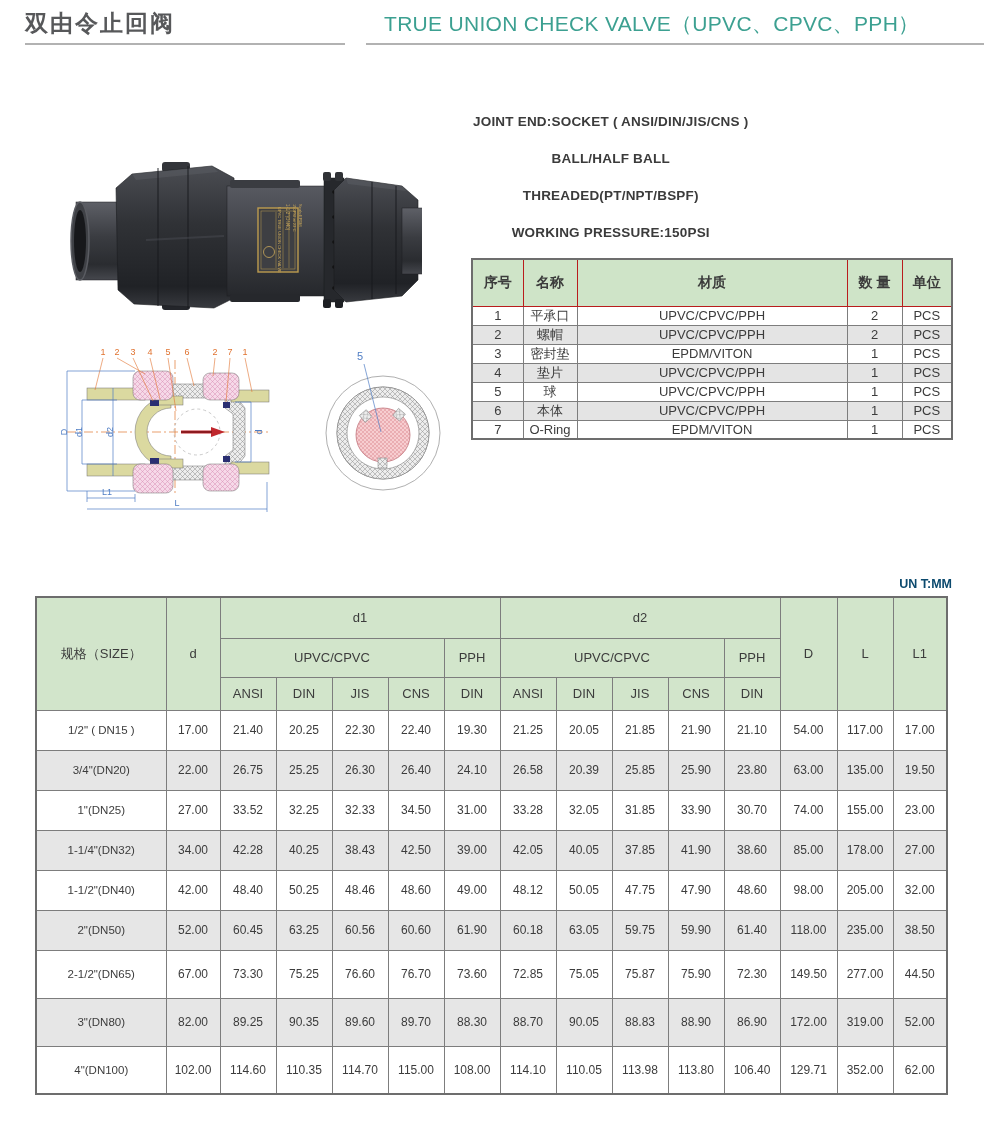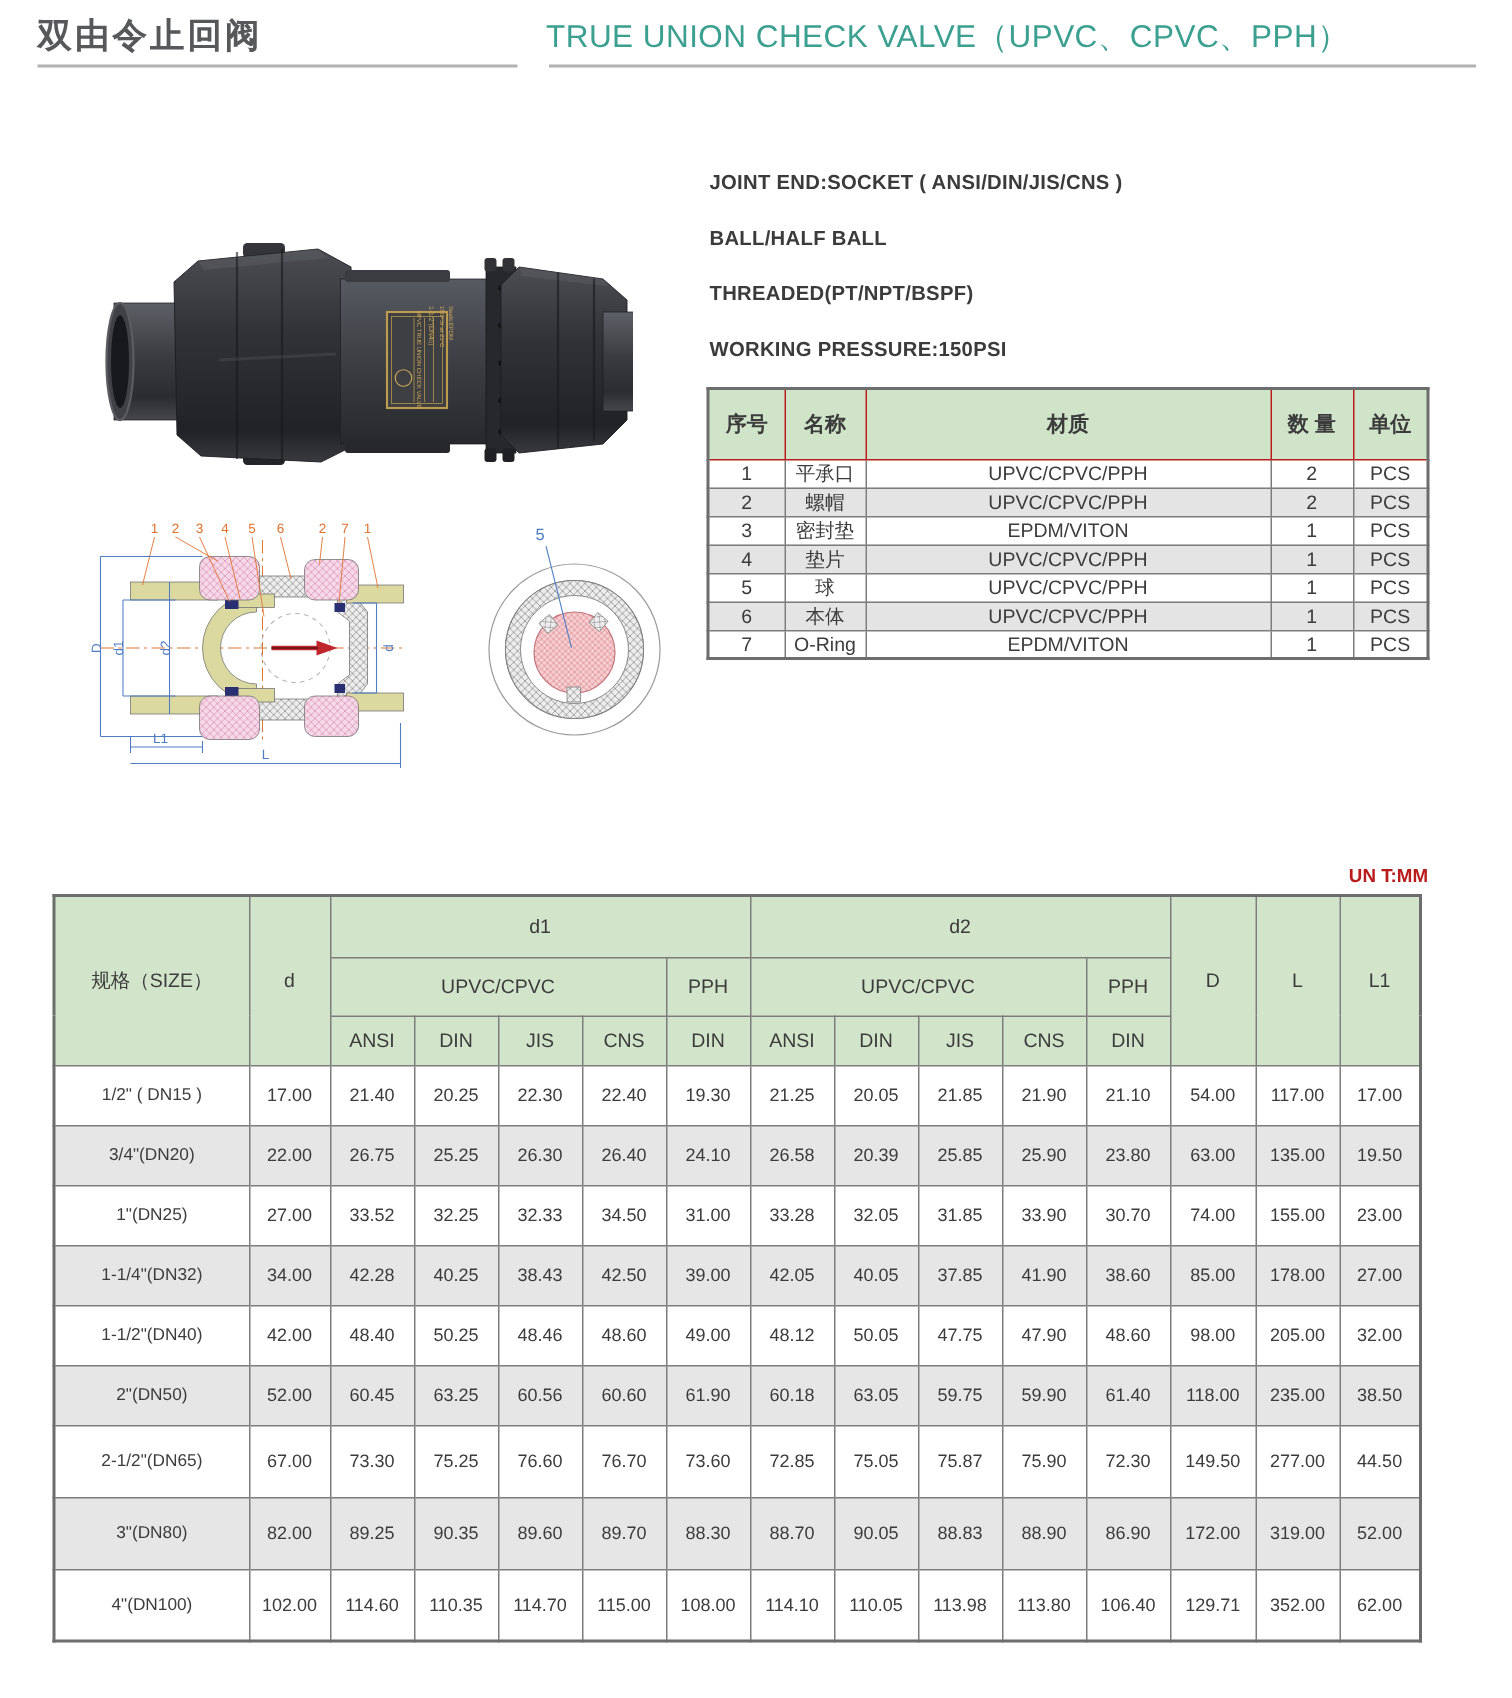--- a/index.html
+++ b/index.html
@@ -2,39 +2,39 @@
 <html><head>
 <meta charset="utf-8">
 <style>
   * { margin:0; padding:0; box-sizing:border-box; }
   body { background:#ffffff; font-family:"Liberation Sans", sans-serif; }
   #page { position:relative; width:1008px; height:1132px; background:#fff; overflow:hidden; }
 
   
   .title-cn { position:absolute; left:25px; top:8px; font-size:23px; font-weight:600; color:#57585a; letter-spacing:2px; }
   .rule-left { position:absolute; left:25px; top:43px; width:320px; height:2px; background:#b2b2b2; }
-  .title-en { position:absolute; left:364px; top:10px; font-size:21px; font-weight:500; color:#3ca091; letter-spacing:0.3px; }
+  .title-en { position:absolute; left:384px; top:10px; font-size:21px; font-weight:500; color:#3ca091; letter-spacing:0.3px; }
   .rule-right { position:absolute; left:366px; top:43px; width:618px; height:2px; background:#b2b2b2; }
 
   
   .valve-photo { position:absolute; left:62px; top:128px; width:360px; height:215px; }
   .drawing { position:absolute; left:55px; top:344px; width:400px; height:172px; }
 
   
-  .specs { position:absolute; left:473px; top:114px; }
+  .specs { position:absolute; left:473px; top:114px;text-align:center; }
   .spec-line { font-size:13.5px; font-weight:bold; color:#3b3b3b; height:37px; letter-spacing:0.2px; }
 
   
   .parts-table { position:absolute; left:471px; top:258px; width:480px; border-collapse:collapse; table-layout:fixed; border:2px solid #6d6d6d; }
   .parts-table th { height:47px; background:#cfe4c8; font-size:14px; font-weight:bold; color:#3c3c3c; border:1px solid #b91c1c; }
   .parts-table td { height:19px; font-size:13px; color:#3c3c3c; text-align:center; border:1px solid #7d7d7d; }
   .parts-table tbody tr:nth-child(even) td { background:#e4e4e4; }
 
   
-  .unit-note { position:absolute; left:852px; top:577px; width:100px; text-align:right; font-size:12.5px; font-weight:bold; color:#b91c1c; }
+  .unit-note { position:absolute; left:852px; top:577px; width:100px; text-align:right; font-size:12.5px; font-weight:bold; color:#0c4a6e; }
 
   
   .dim-table { position:absolute; left:35px; top:596px; width:911px; border-collapse:collapse; table-layout:fixed; border:2px solid #6d6d6d; }
   .dim-table th { background:#d2e5cb; font-size:13px; font-weight:normal; color:#3c3c3c; border:1px solid #7d7d7d; }
   .dim-table thead tr:nth-child(1) th { height:41px; }
   .dim-table thead tr:nth-child(2) th { height:39px; }
   .dim-table thead tr:nth-child(3) th { height:33px; }
   .dim-table td { font-size:12px; color:#3c3c3c; text-align:center; border:1px solid #7d7d7d; background:#fff; }
   .dim-table tbody tr { height:40px; }
   .dim-table tbody tr:nth-child(n+7) { height:48px; }

